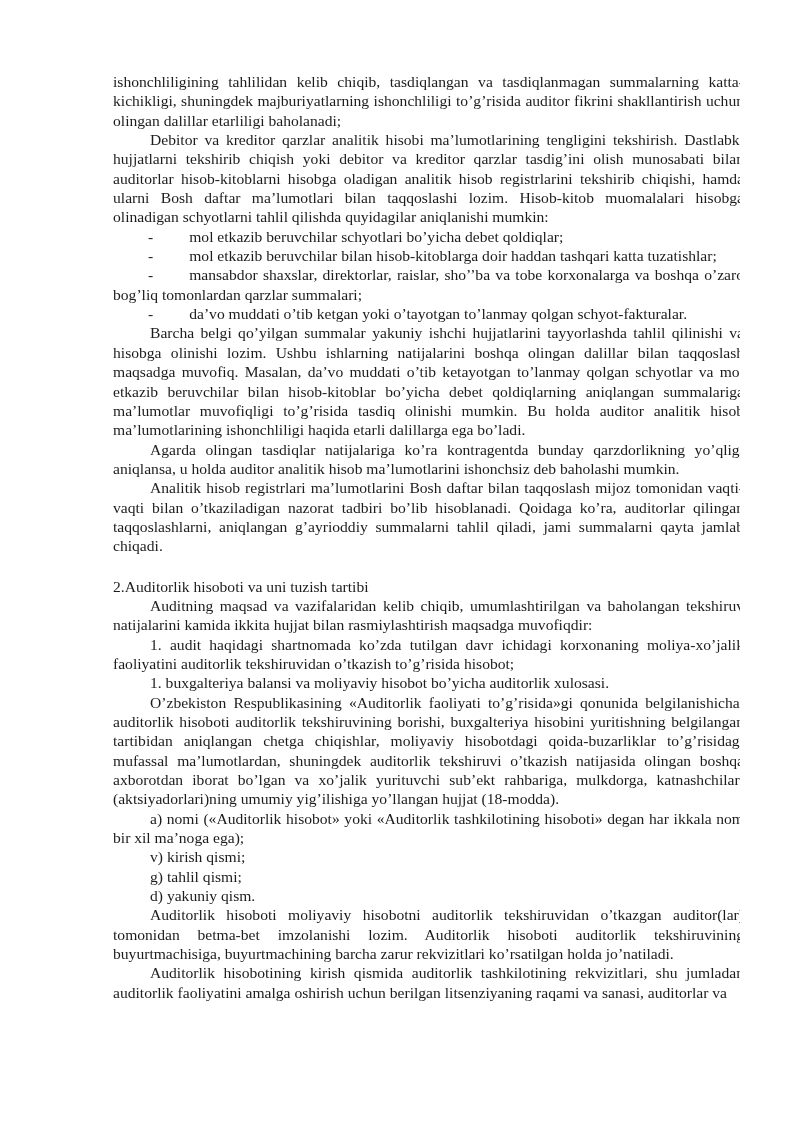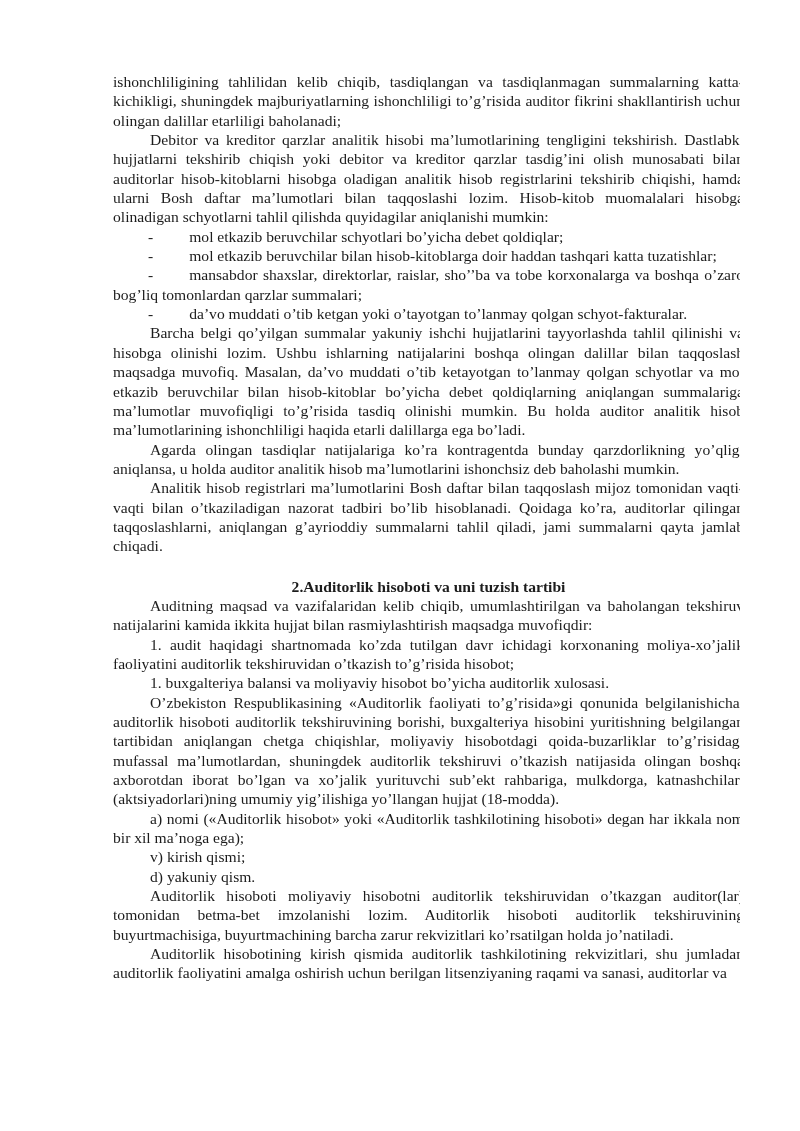--- a/index.html
+++ b/index.html
@@ -20,22 +20,22 @@
       font-size: 15.6px;
       line-height: 19.35px;
       text-align: justify;
     }
     .textblock p { margin: 0; text-indent: 37px; }
     .textblock p.noindent { text-indent: 0; }
     .textblock p.bullet { text-indent: 35px; }
     .tab { display: inline-block; width: 36px; }
     .it { }
     .heading {
-      text-align: center;
-      font-weight: bold;
+      text-align: left;
+      font-weight: normal;
       text-indent: 0 !important;
       margin-top: 21px !important;
     }
   </style>
 </head>
 <body>
 
 <div class="page">
   <div class="textblock">
 
@@ -63,20 +63,21 @@
 
     <p>1. audit haqidagi shartnomada ko’zda tutilgan davr ichidagi korxonaning moliya-xo’jalik faoliyatini auditorlik tekshiruvidan o’tkazish to’g’risida hisobot;</p>
 
     <p>1. buxgalteriya balansi va moliyaviy hisobot bo’yicha auditorlik xulosasi.</p>
 
     <p><span>O’zbekiston Respublikasining «Auditorlik faoliyati to’g’risida»gi qonunida belgilanishicha: </span><span class="it">auditorlik hisoboti</span><span> auditorlik tekshiruvining borishi, buxgalteriya hisobini yuritishning belgilangan tartibidan aniqlangan chetga chiqishlar, moliyaviy hisobotdagi qoida-buzarliklar to’g’risidagi mufassal ma’lumotlardan, shuningdek auditorlik tekshiruvi o’tkazish natijasida olingan boshqa axborotdan iborat bo’lgan va xo’jalik yurituvchi sub’ekt rahbariga, mulkdorga, katnashchilari (aktsiyadorlari)ning umumiy yig’ilishiga yo’llangan hujjat (18-modda).</span></p>
 
 
     <p>a) nomi («Auditorlik hisobot» yoki «Auditorlik tashkilotining hisoboti» degan har ikkala nom bir xil ma’noga ega);</p>
     <p>v) kirish qismi;</p>
+    <p>g) tahlil qismi;</p>
     <p>d) yakuniy qism.</p>
 
     <p>Auditorlik hisoboti moliyaviy hisobotni auditorlik tekshiruvidan o’tkazgan auditor(lar) tomonidan betma-bet imzolanishi lozim. Auditorlik hisoboti auditorlik tekshiruvining buyurtmachisiga, buyurtmachining barcha zarur rekvizitlari ko’rsatilgan holda jo’natiladi.</p>
 
     <p>Auditorlik hisobotining kirish qismida auditorlik tashkilotining rekvizitlari, shu jumladan auditorlik faoliyatini amalga oshirish uchun berilgan litsenziyaning raqami va sanasi, auditorlar va</p>
 
   </div>
 </div>
 
 </body></html>

